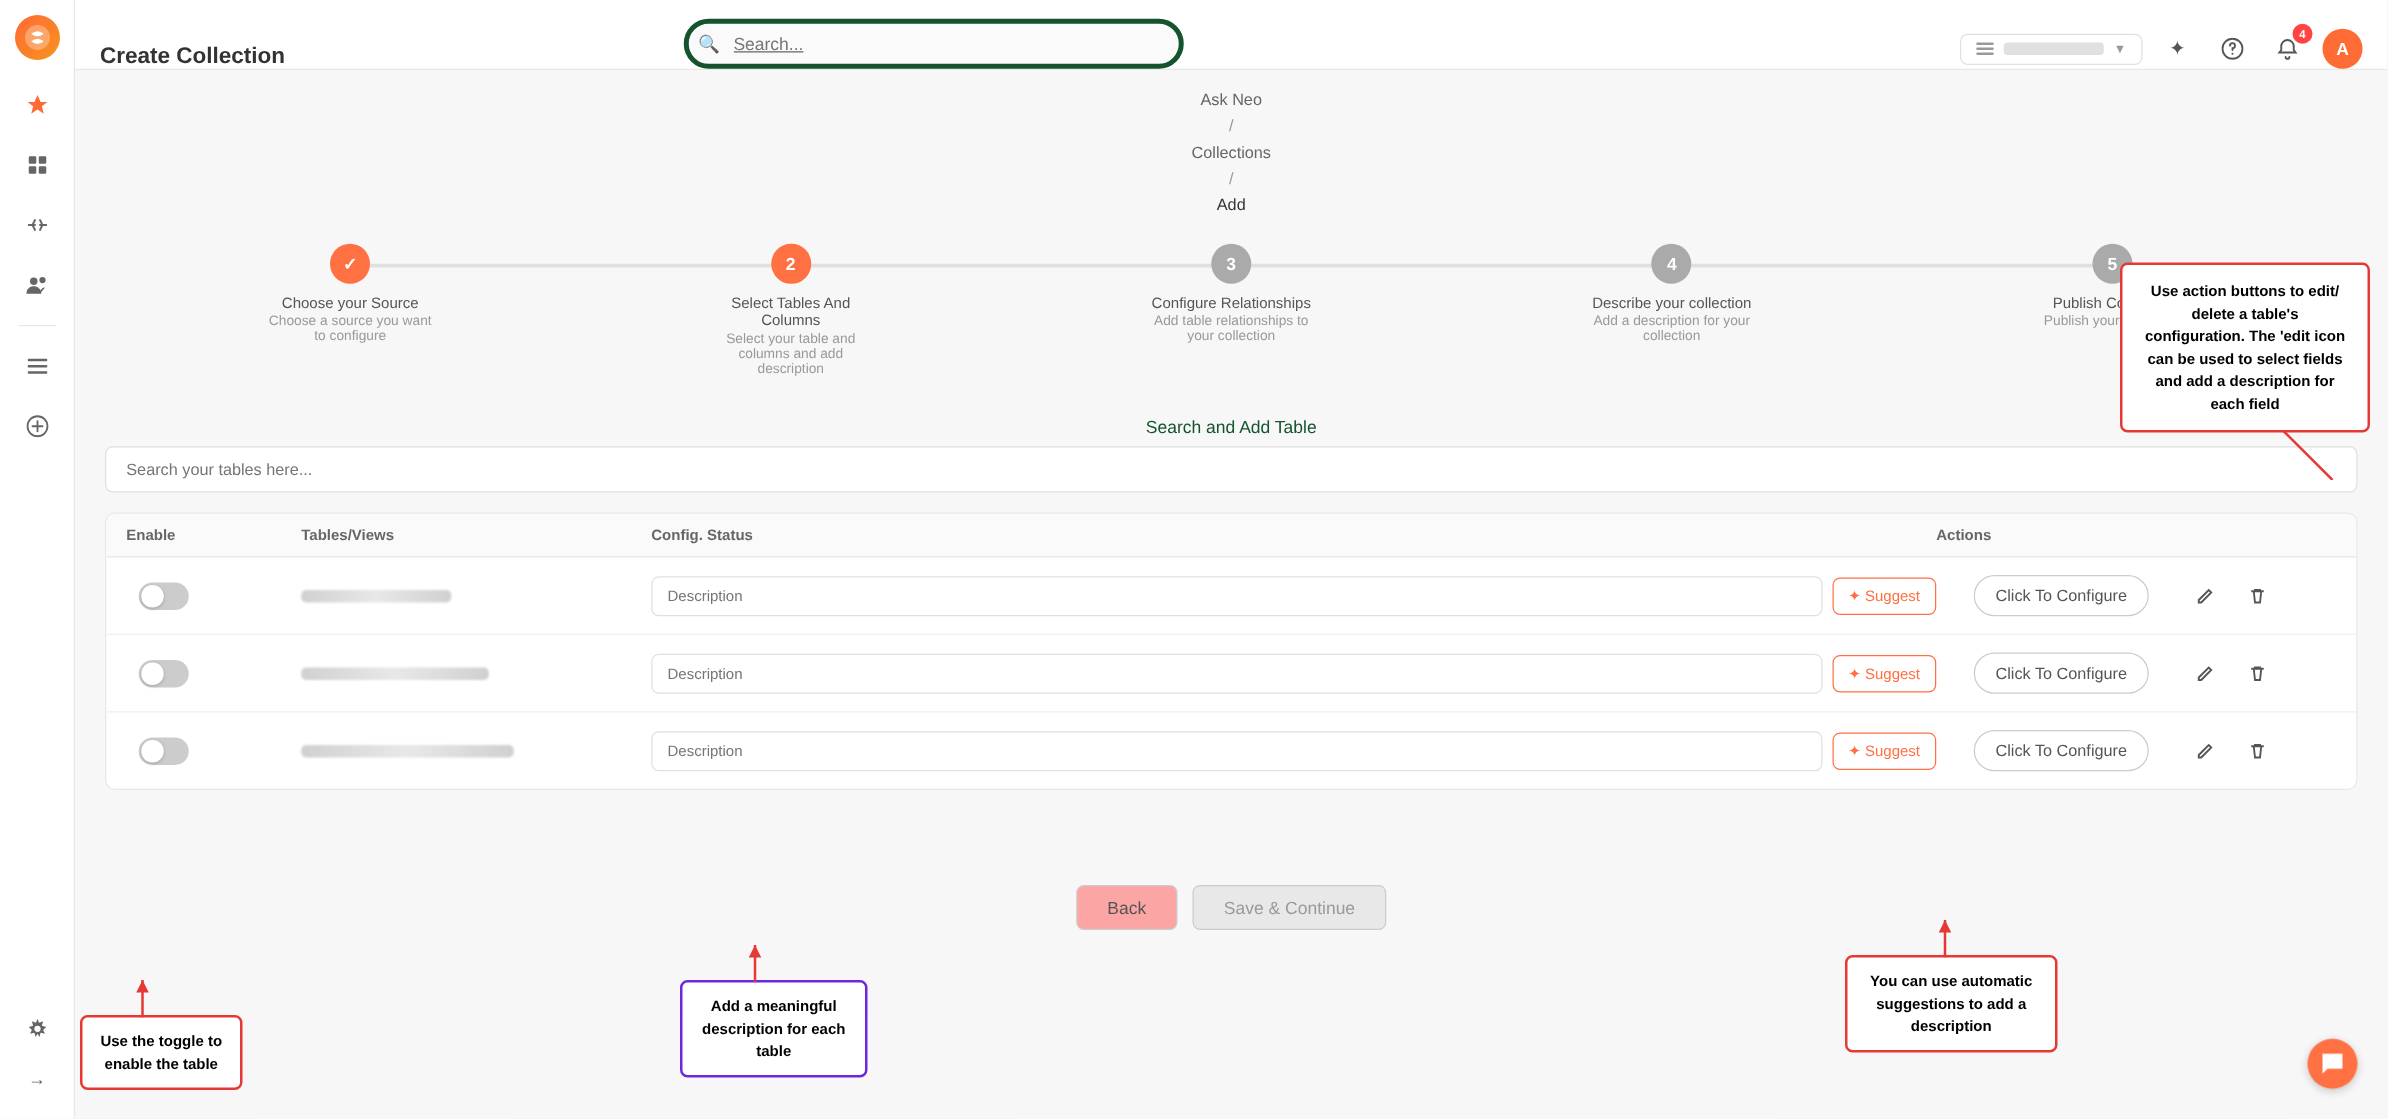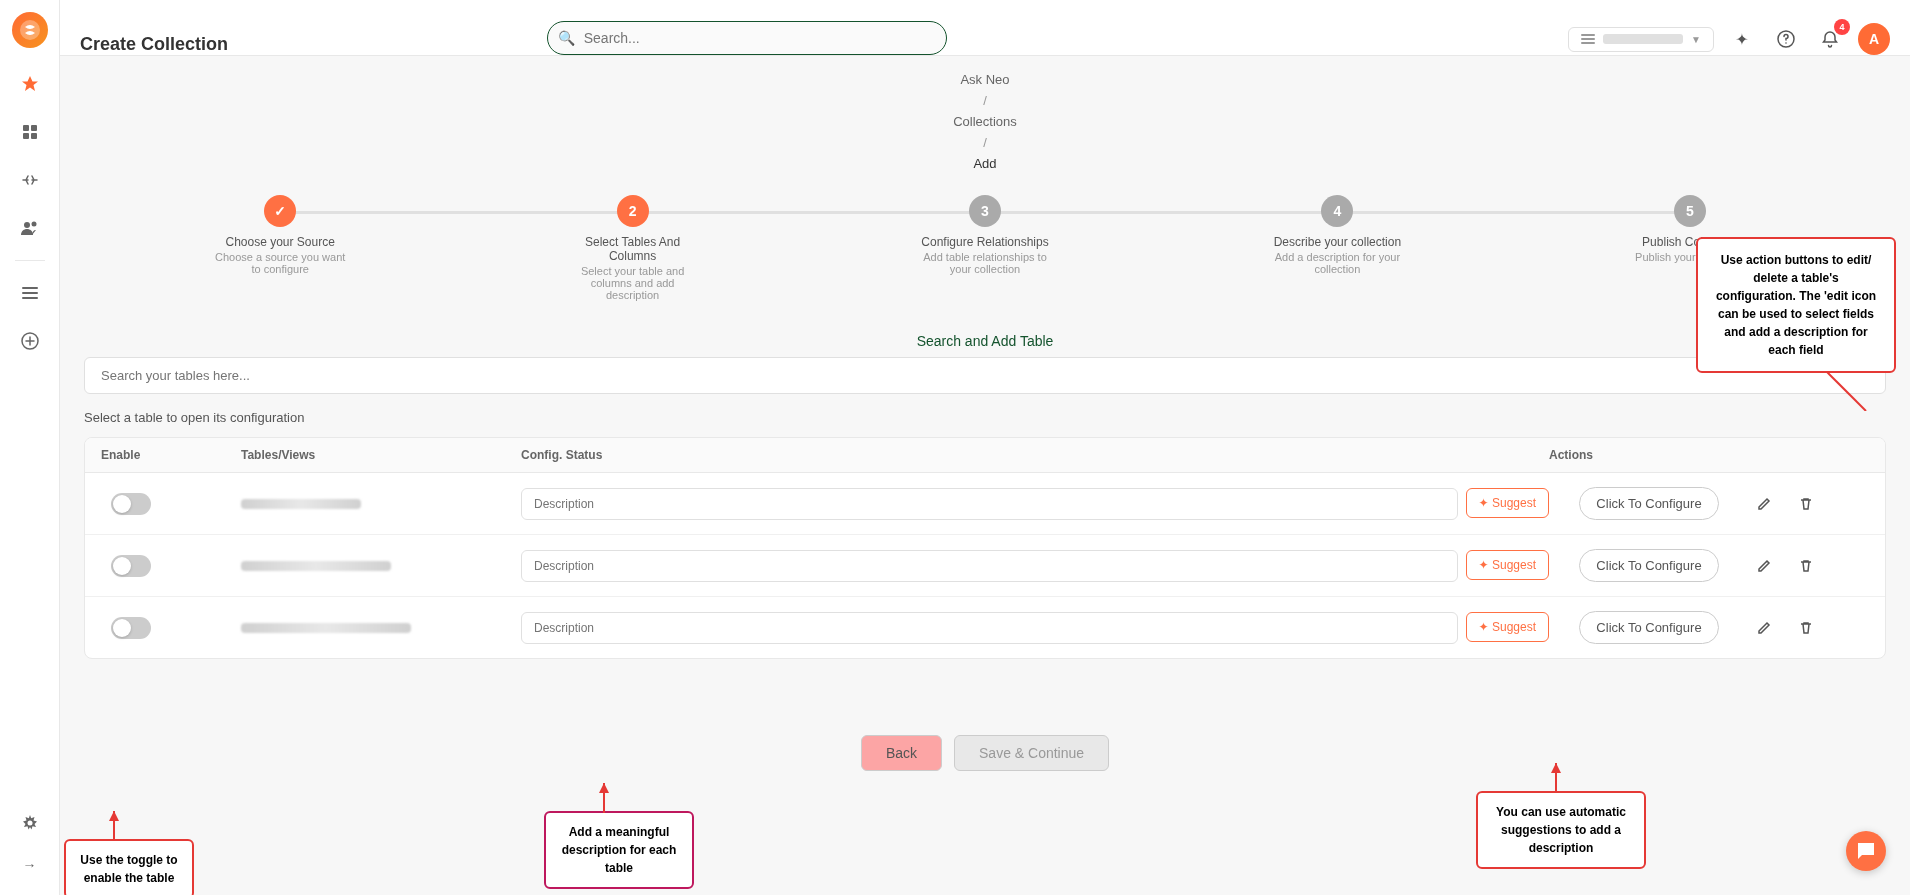--- a/index.html
+++ b/index.html
@@ -63,26 +63,27 @@
     }
     .topbar-search {
       flex: 1;
       max-width: 400px;
       margin: 0 auto;
       position: relative;
     }
     .topbar-search input {
       width: 100%;
       padding: 8px 12px 8px 36px;
-      border: 1px solid #14532d;
+      border: 4px solid #14532d;
       border-radius: 20px;
       font-size: 14px;
       color: #666;
       background: #fafafa;
       outline: none;
+      text-decoration: underline;
     }
     .topbar-search .search-icon {
       position: absolute;
       left: 12px;
       top: 50%;
       transform: translateY(-50%);
       color: #999;
       font-size: 14px;
     }
     .topbar-right {
@@ -224,21 +225,21 @@
     
     .blurred-text {
       height: 10px;
       background: linear-gradient(90deg, #d0d0d0, #e8e8e8, #d0d0d0);
       border-radius: 4px;
       filter: blur(1px);
     }
 
     
     .desc-input-wrap {
-      display: flex; align-items: flex-start; gap: 8px;
+      display: flex; align-items: center; gap: 8px;
     }
     .desc-input {
       flex: 1;
       padding: 8px 12px;
       border: 1px solid #e0e0e0;
       border-radius: 6px;
       font-size: 12px;
       color: #999;
       background: #fff;
       outline: none;
@@ -464,21 +465,20 @@
         <div class="step-label">Publish Collection</div>
         <div class="step-sublabel">Publish your collection</div>
       </div>
     </div>
 
     
     <div class="section-title">Search and Add Table</div>
     <input class="search-table-input" type="text" placeholder="Search your tables here..." style="">
 
     
-    <div class="table-section-label">Select a table to open its configuration</div>
 
     
     <div style="position:relative;">
 
       <div class="config-table">
 
         <div class="config-table-header">
           <div>Enable</div>
           <div>Tables/Views</div>
           <div>Config. Status</div>
@@ -586,21 +586,21 @@
 
         <svg width="20" height="30" style="position:absolute;top:-28px;left:40px;" viewBox="0 0 20 30">
           <line x1="10" y1="0" x2="10" y2="30" stroke="#e53935" stroke-width="2"></line>
           <polygon points="5,10 15,10 10,0" fill="#e53935"></polygon>
         </svg>
       </div>
 
       <div style="position:absolute; left:460px; bottom:-230px; z-index:100;">
         <div style="
           background:white;
-          border: 2px solid #be185d;
+          border: 2px solid #6d28d9;
           border-radius:6px;
           padding:10px 14px;
           font-size:12px;
           font-weight:600;
           text-align:center;
           width:150px;
           line-height:1.5;
           position:relative;
         ">Add a meaningful description for each table</div>
         <svg width="20" height="30" style="position:absolute;top:-28px;left:50px;" viewBox="0 0 20 30">

